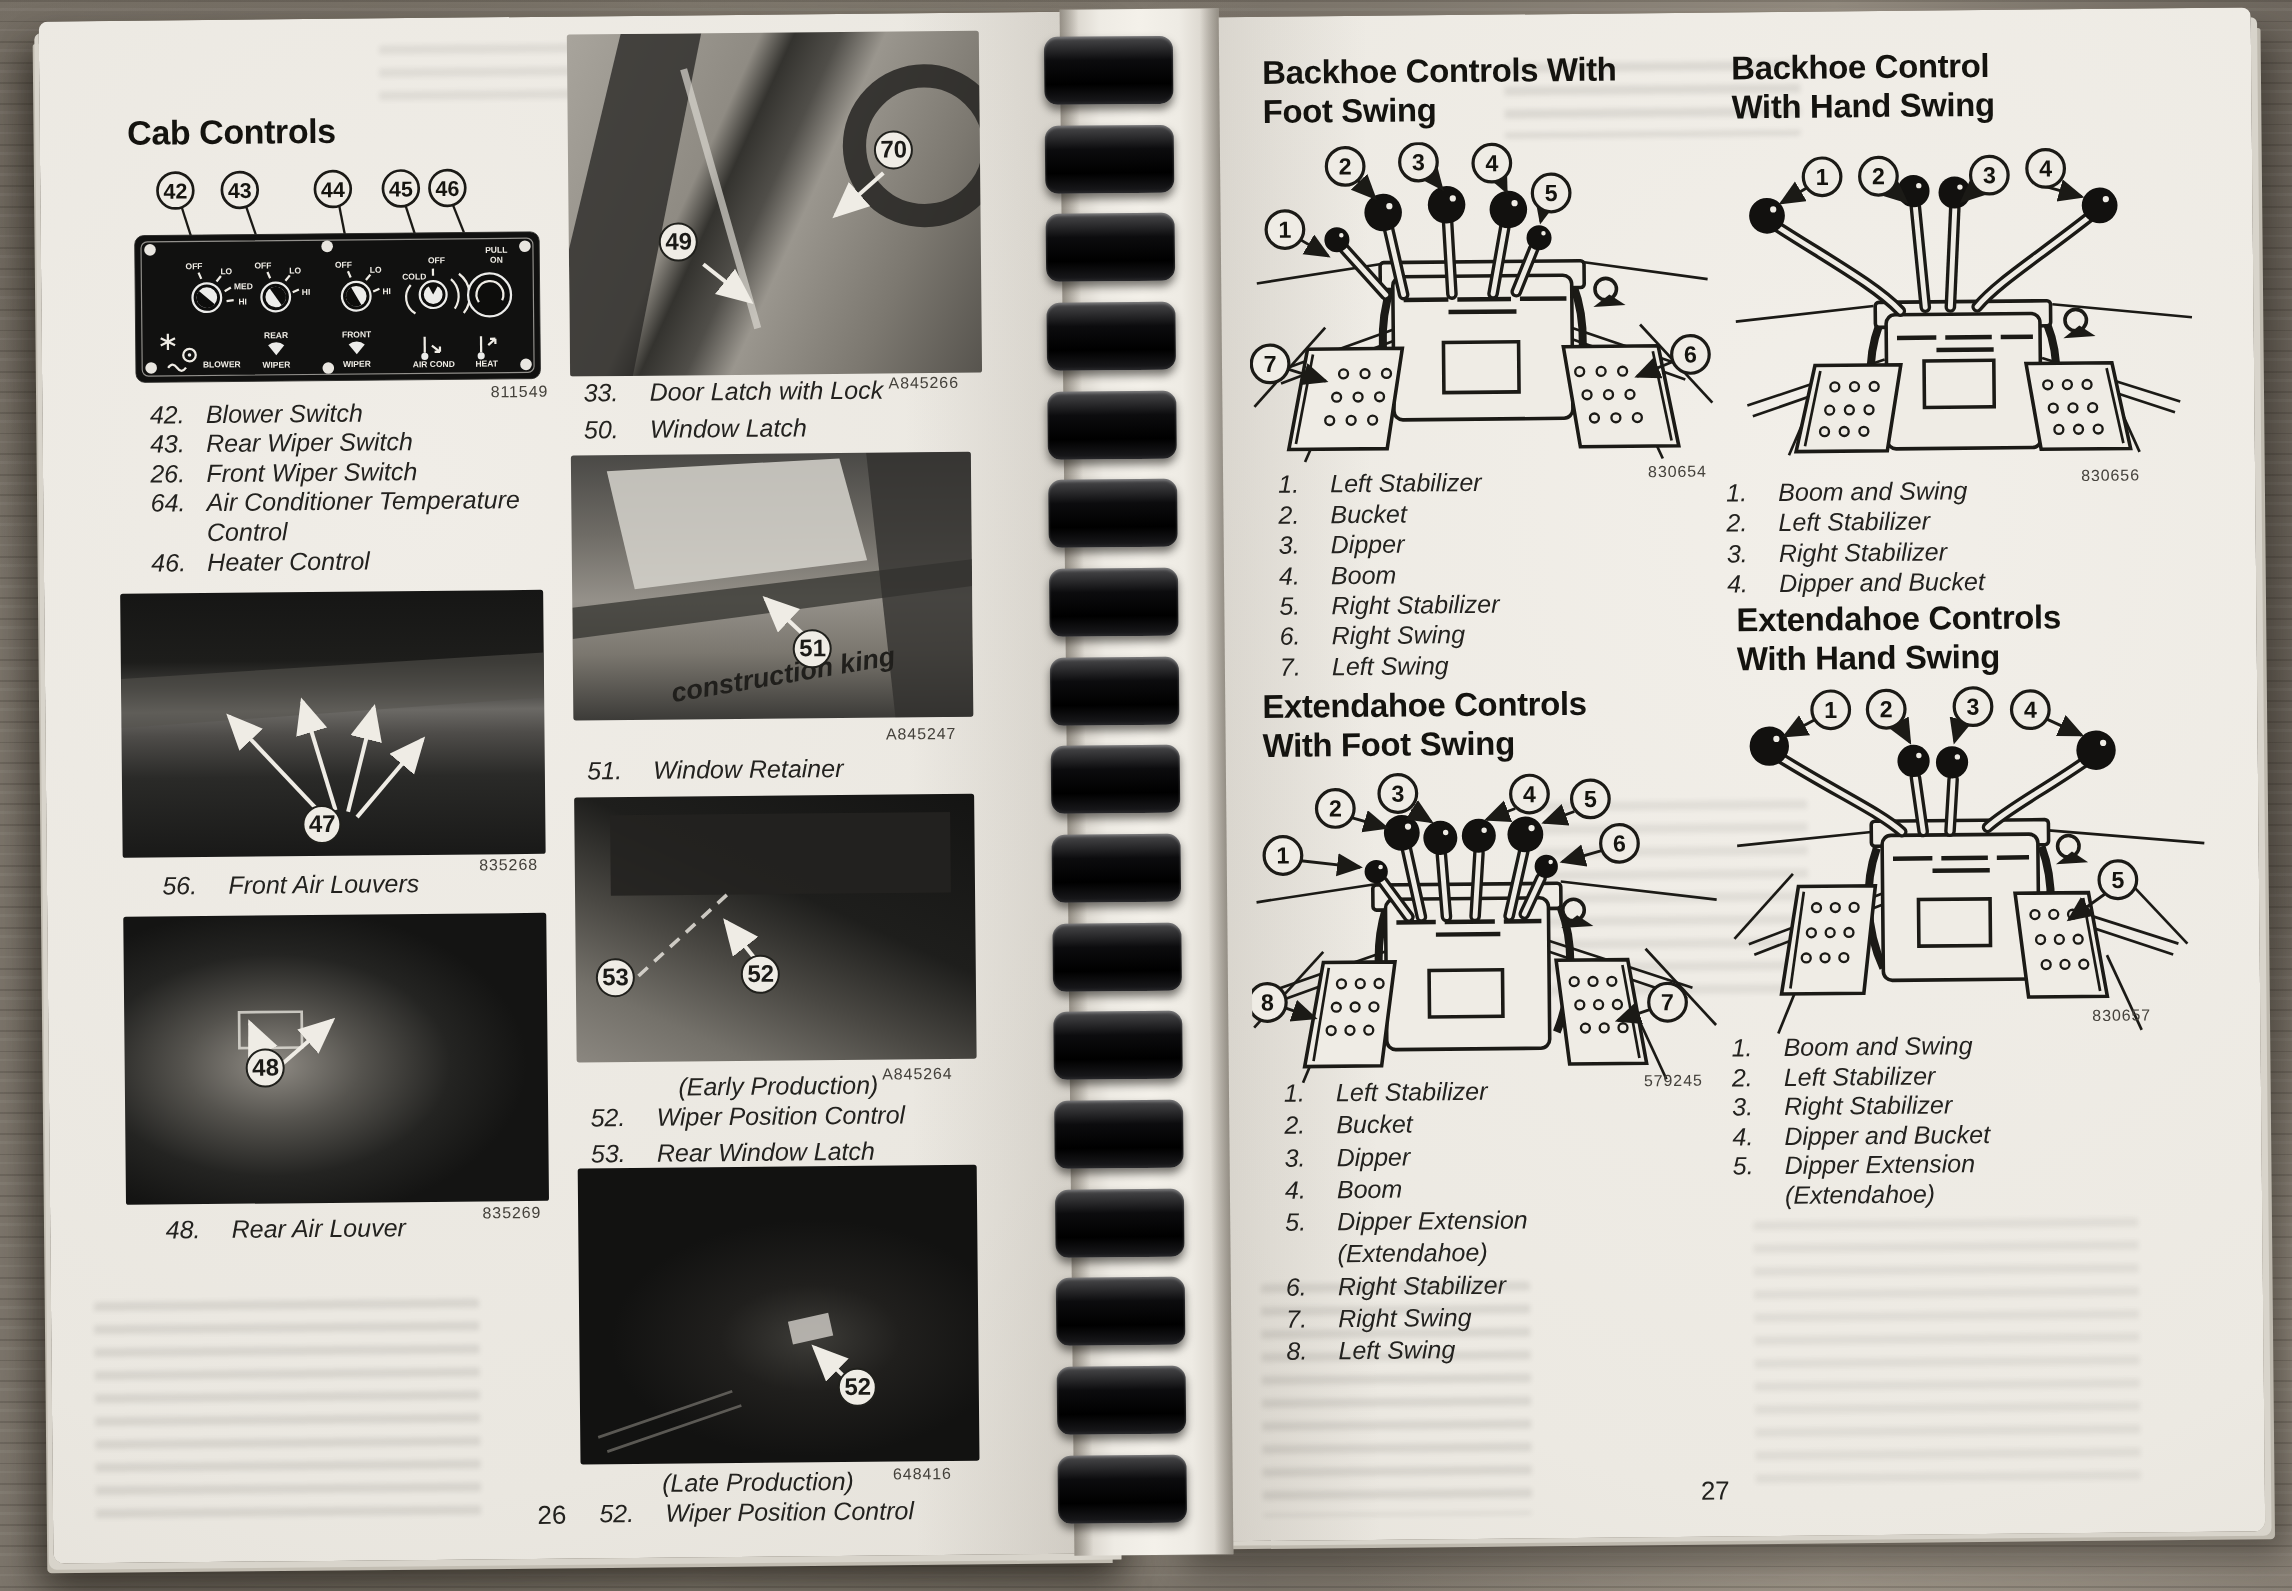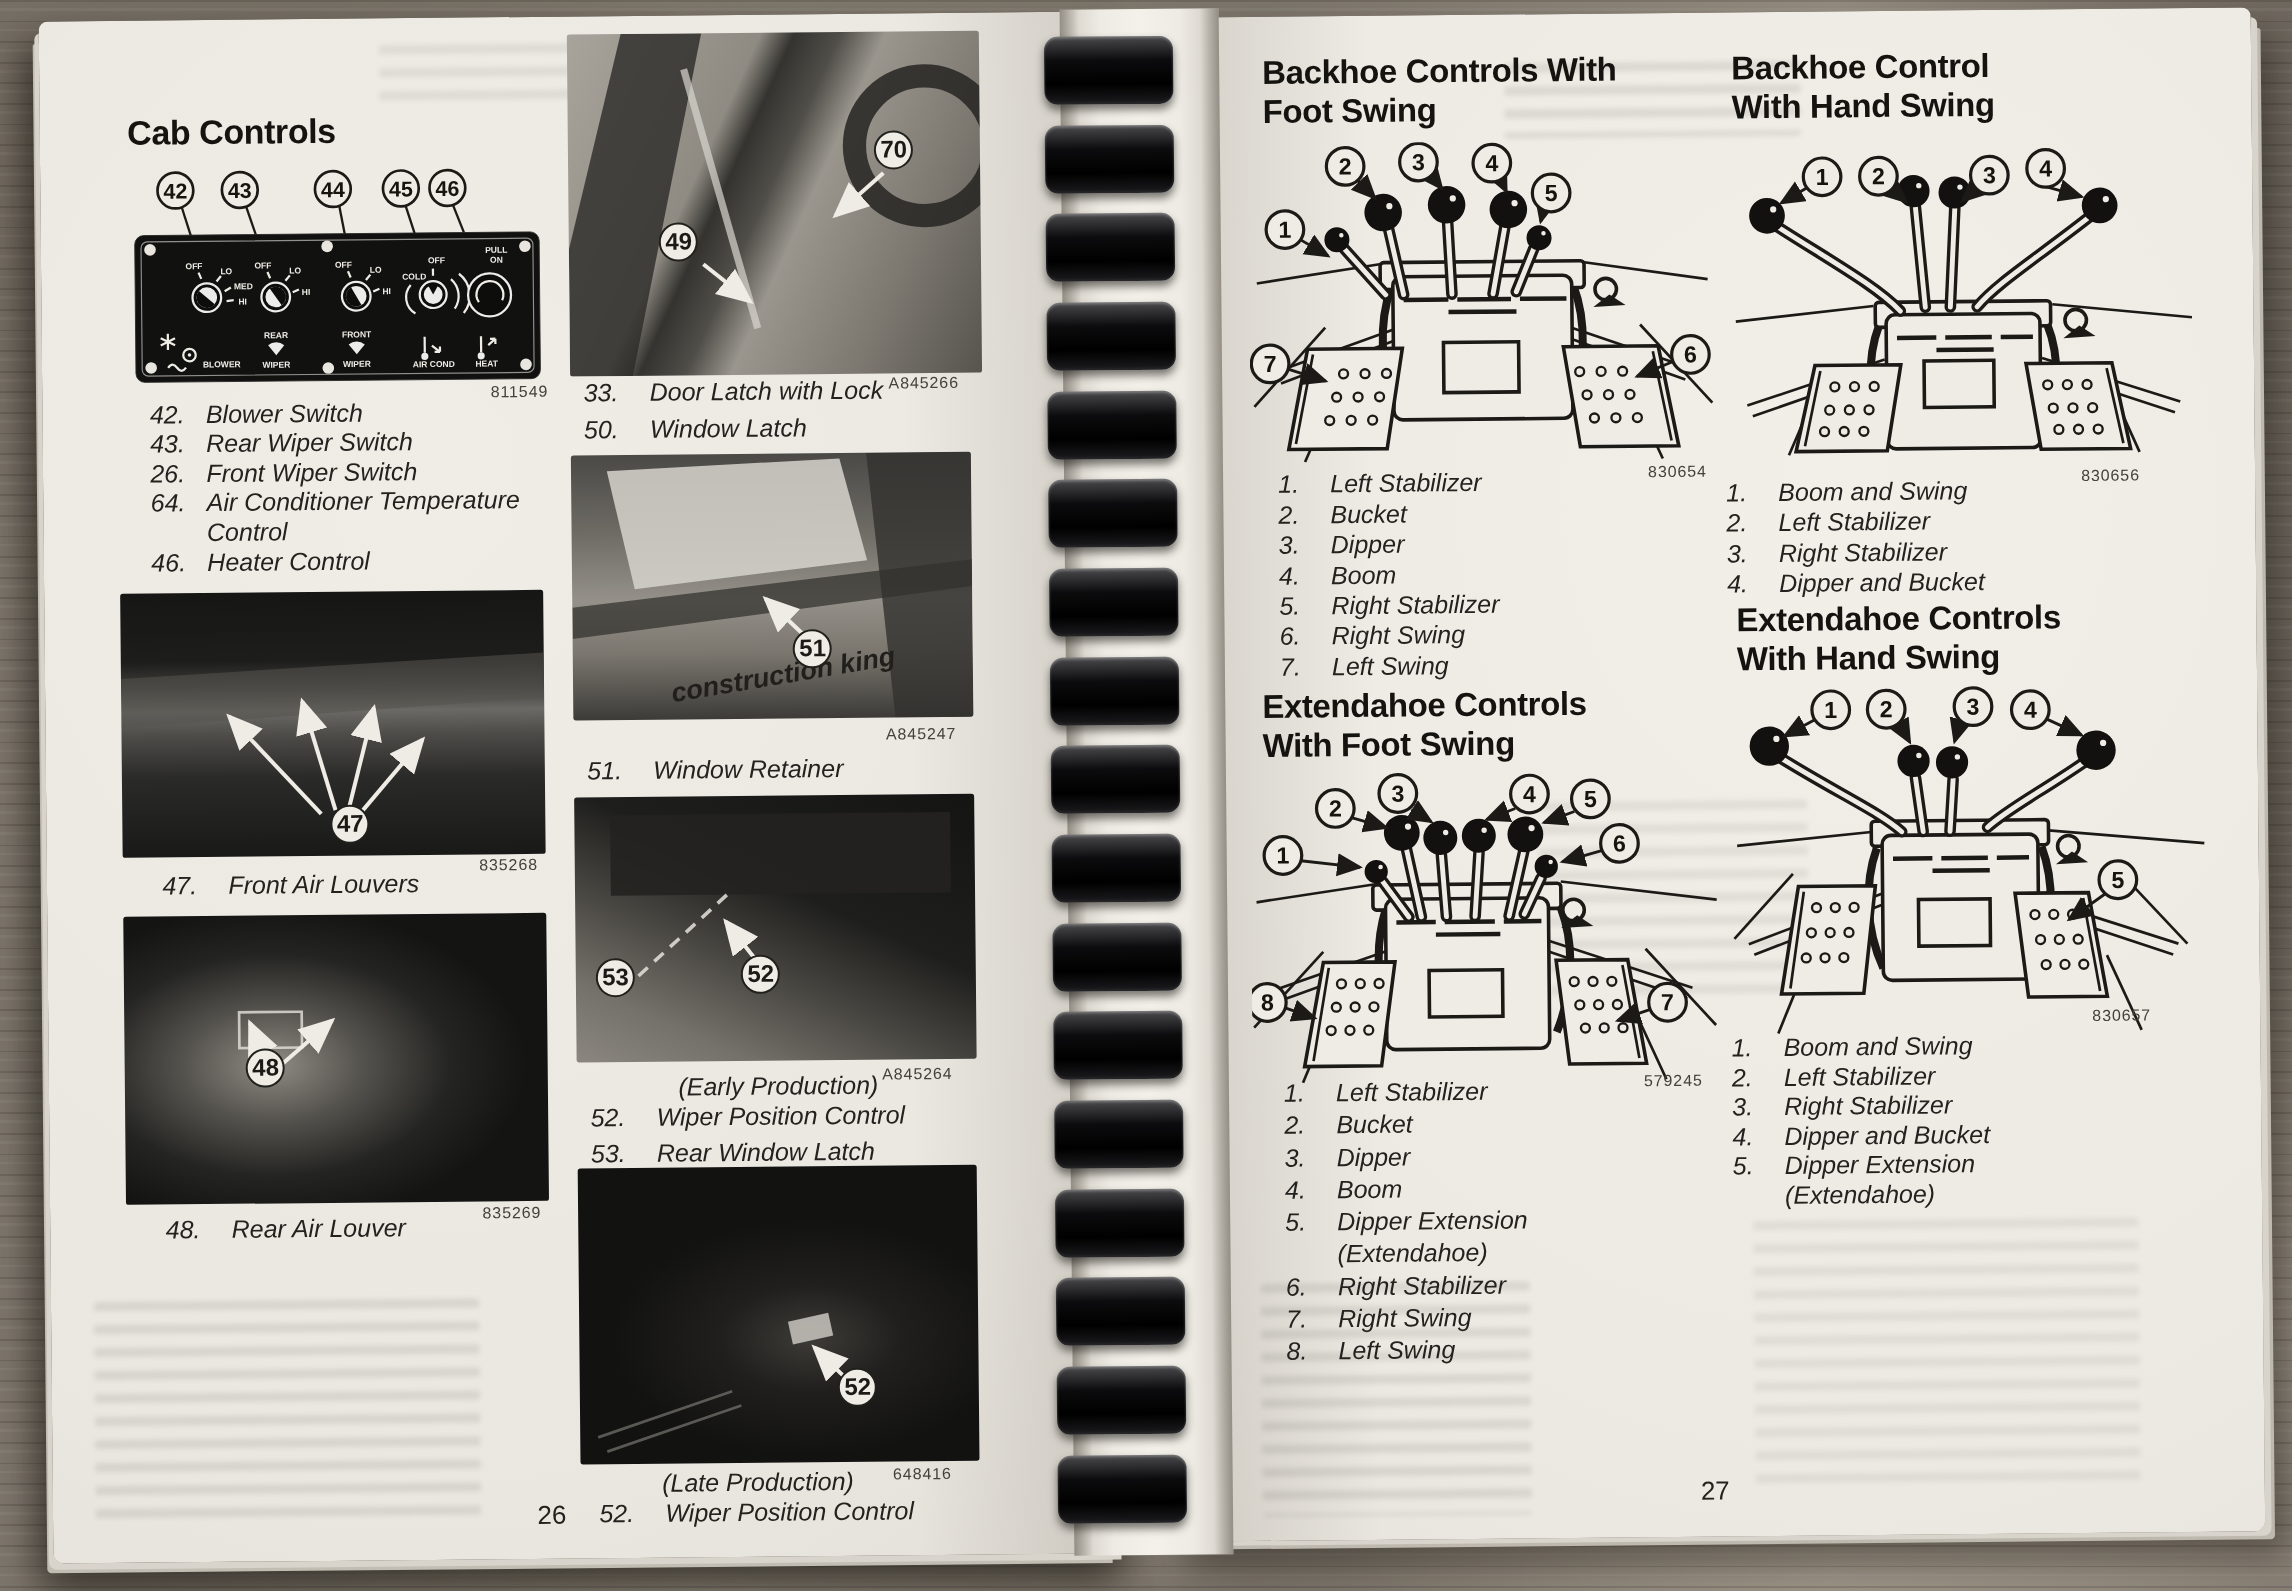--- a/index.html
+++ b/index.html
@@ -224,25 +224,25 @@
               <marker id="pa1" markerWidth="11" markerHeight="11" refX="8" refY="4" orient="auto">
                 <path d="M0,0 L9,4 L0,8 z" fill="#efece5"></path>
               </marker>
             </defs>
         <path d="M0,95 L472,70 L472,120 L0,150 z" fill="#55534e" opacity=".55"></path>
         <path class="pw" marker-end="url(#pa1)" d="M222,248 L120,138"></path>
         <path class="pw" marker-end="url(#pa1)" d="M238,244 L202,122"></path>
         <path class="pw" marker-end="url(#pa1)" d="M252,246 L282,130"></path>
         <path class="pw" marker-end="url(#pa1)" d="M262,252 L336,166"></path>
       </svg>
-      <div class="co" style="left:208px;top:213px">47</div>
+      <div class="co" style="left:180px;top:213px">47</div>
     </div>
     <div class="fid" style="left:432px;top:840px">835268</div>
     <div class="cap-row cap" style="left:115px;top:851px">
-          <span class="n">47.</span>
+          <span class="n">56.</span>
           <span>Front Air Louvers</span>
         </div>
 
     <div class="photo" style="left:76px;top:896px;width:423px;height:288px;background:radial-gradient(60% 55% at 35% 52%,#8f8b84 0%,#55534e 35%,#242422 70%,#141413 100%)">
       <svg class="ph" viewBox="0 0 472 322">
         <defs>
               <marker id="pa2" markerWidth="11" markerHeight="11" refX="8" refY="4" orient="auto">
                 <path d="M0,0 L9,4 L0,8 z" fill="#efece5"></path>
               </marker>
             </defs>

